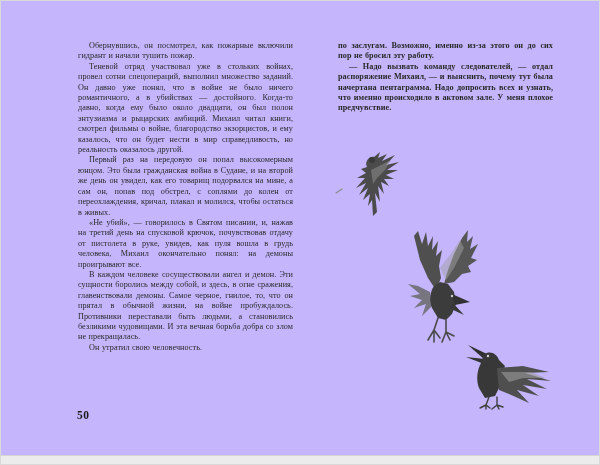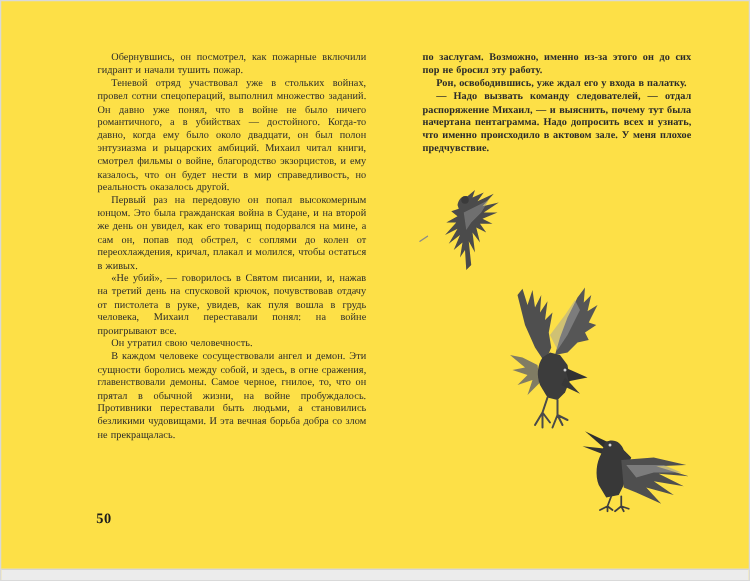--- a/index.html
+++ b/index.html
@@ -3,21 +3,21 @@
 <meta charset="utf-8">
 <style>
   html,body{margin:0;padding:0;}
   body{
     width:600px;height:465px;overflow:hidden;
     background:#ffffff;
     font-family:"Liberation Serif", serif;
   }
   .reader{
     position:relative;width:598px;height:463px;
-    border:1px solid #d9d9d9;background:#fde047;
+    border:1px solid #d9d9d9;background:#c4b5fd;
   }
   .page{position:absolute;top:0;height:452px;}
   .page-left{left:0;width:299px;}
   .page-right{left:299px;width:299px;}
   .text-col{
     position:absolute;top:40px;
     width:215px;
     font-size:8.2px;line-height:10.4px;
     color:#2a2a2a;
     text-align:justify;
@@ -48,31 +48,30 @@
 </head>
 <body>
 
 <div class="reader">
 
   <div class="page page-left">
     <div class="text-col">
       <p class="para">Обернувшись, он посмотрел, как пожарные включили гидрант и начали тушить пожар.</p>
       <p class="para">Теневой отряд участвовал уже в стольких войнах, провел сотни спецопераций, выполнил множество заданий. Он давно уже понял, что в войне не было ничего романтичного, а в убийствах — достойного. Когда-то давно, когда ему было около двадцати, он был полон энтузиазма и рыцарских амбиций. Михаил читал книги, смотрел фильмы о войне, благородство экзорцистов, и ему казалось, что он будет нести в мир справедливость, но реальность оказалось другой.</p>
       <p class="para">Первый раз на передовую он попал высокомерным юнцом. Это была гражданская война в Судане, и на второй же день он увидел, как его товарищ подорвался на мине, а сам он, попав под обстрел, с соплями до колен от переохлаждения, кричал, плакал и молился, чтобы остаться в живых.</p>
-      <p class="para">«Не убий», — говорилось в Святом писании, и, нажав на третий день на спусковой крючок, почувствовав отдачу от пистолета в руке, увидев, как пуля вошла в грудь человека, Михаил переставали понял: на войне проигрывают все.</p>
+      <p class="para">«Не убий», — говорилось в Святом писании, и, нажав на третий день на спусковой крючок, почувствовав отдачу от пистолета в руке, увидев, как пуля вошла в грудь человека, Михаил окончательно понял: на демоны проигрывают все.</p>
+      <p class="para">В каждом человеке сосуществовали ангел и демон. Эти сущности боролись между собой, и здесь, в огне сражения, главенствовали демоны. Самое черное, гнилое, то, что он прятал в обычной жизни, на войне пробуждалось. Противники переставали быть людьми, а становились безликими чудовищами. И эта вечная борьба добра со злом не прекращалась.</p>
       <p class="para">Он утратил свою человечность.</p>
-      <p class="para">В каждом человеке сосуществовали ангел и демон. Эти сущности боролись между собой, и здесь, в огне сражения, главенствовали демоны. Самое черное, гнилое, то, что он прятал в обычной жизни, на войне пробуждалось. Противники переставали быть людьми, а становились безликими чудовищами. И эта вечная борьба добра со злом не прекращалась.</p>
     </div>
     <div class="page-number">50</div>
   </div>
 
   <div class="page page-right">
     <div class="text-col">
       <p class="para no-indent">по заслугам. Возможно, именно из-за этого он до сих пор не бросил эту работу.</p>
-      <p class="para">Рон, освободившись, уже ждал его у входа в палатку.</p>
       <p class="para">— Надо вызвать команду следователей, — отдал распоряжение Михаил, — и выяснить, почему тут была начертана пентаграмма. Надо допросить всех и узнать, что именно происходило в актовом зале. У меня плохое предчувствие.</p>
     </div>
 
     <div class="illustration">
 
       <svg class="crow ink-speck" width="8" height="6" viewBox="0 0 8 6">
         <path d="M1,5 L7,1" stroke="#8a8a8a" stroke-width="1.1" stroke-linecap="round"></path>
       </svg>
 
       <svg class="crow crow-small" width="48" height="68" viewBox="0 0 48 68">

